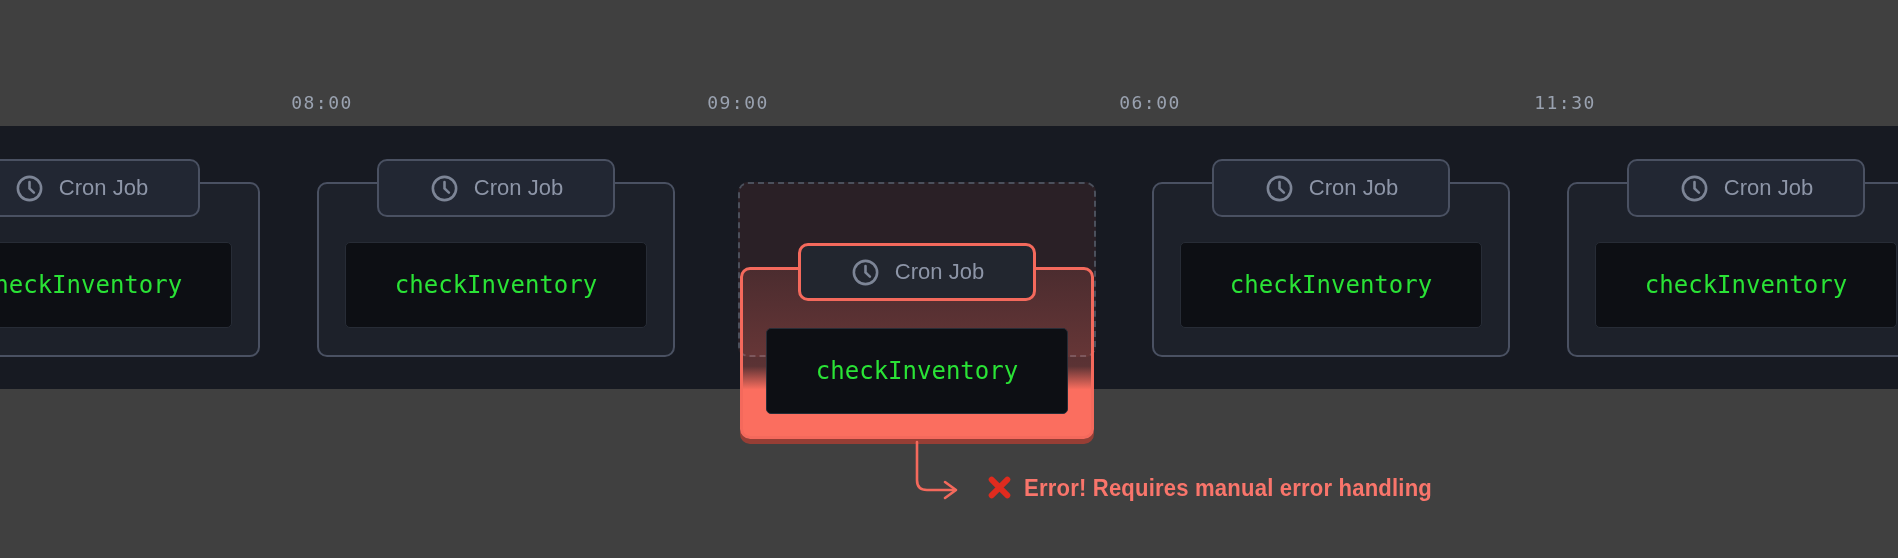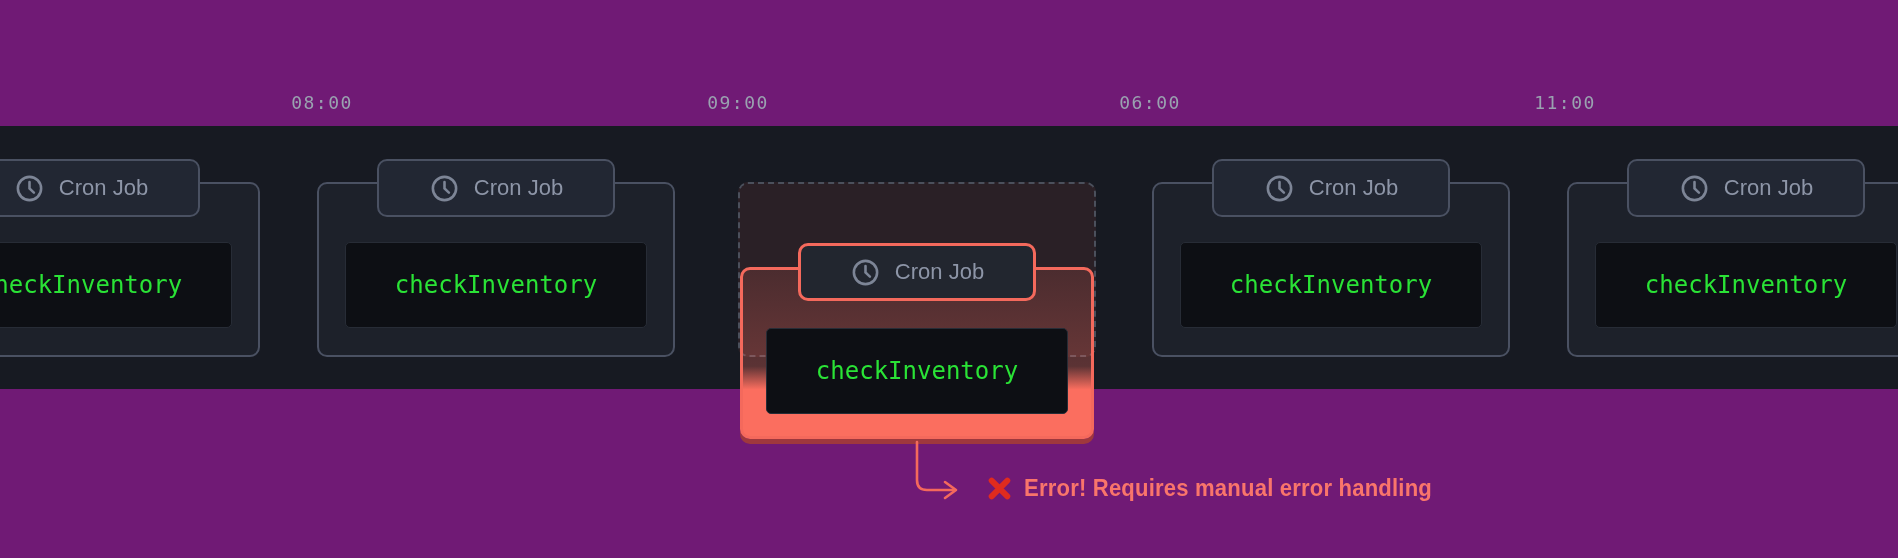--- a/index.html
+++ b/index.html
@@ -1,17 +1,17 @@
 <!DOCTYPE html>
 <html><head>
 <meta charset="utf-8">
 <style>
   html,body{margin:0;padding:0;background:#000;}
   .stage{
-    position:relative;width:1898px;height:558px;background:#701a75;
+    position:relative;width:1898px;height:558px;background:#404040;
     overflow:hidden;font-family:"Liberation Sans",sans-serif;
   }
   .band{position:absolute;left:0;top:126px;width:100%;height:263px;background:#171a22;}
   .time-label{
     position:absolute;top:92px;transform:translateX(-50%);
     font-family:"DejaVu Sans Mono",monospace;font-size:18px;
     letter-spacing:1.5px;color:#9aa2b0;white-space:nowrap;
   }
   .card{
     position:absolute;width:358px;height:175px;top:182px;box-sizing:border-box;
@@ -41,38 +41,38 @@
   }
   .error-card{
     position:absolute;left:740px;top:267px;width:354px;height:172px;box-sizing:border-box;
     border:3px solid #f4695c;border-radius:10px;
     background:linear-gradient(180deg,rgba(250,108,95,0.16) 0%,rgba(250,108,95,0.30) 58%,#fb6e5f 72%,#fb6e5f 100%);
     box-shadow:0 5px 0 rgba(167,62,52,0.85);
   }
   .error-card .tab{border:3px solid #f4695c;background:#22262f;top:-27px;}
   .arrow-layer{position:absolute;left:0;top:0;width:1898px;height:558px;pointer-events:none;}
   .error-note{
-    position:absolute;left:986px;top:474px;display:flex;align-items:center;gap:11px;
+    position:absolute;left:986px;top:474px;display:flex;gap:11px;
   }
   .error-note .msg{
     font-size:24px;font-weight:700;color:#f9756b;letter-spacing:0.2px;
     transform:scaleX(0.92);transform-origin:left center;white-space:nowrap;
   }
 </style>
 </head>
 <body>
 
 <div class="stage">
   <div class="band"></div>
 
   <div id="labels">
       <div class="time-label" style="left: 322px;">08:00</div>
       <div class="time-label" style="left: 738px; text-align: right;">09:00</div>
       <div class="time-label" style="left: 1150px;">06:00</div>
-      <div class="time-label" style="left: 1565px;">11:00</div>
+      <div class="time-label" style="left: 1565px;">11:30</div>
     </div>
 
   <div id="cards">
       <div class="card" style="left: -98px;">
         <div class="tab">
           <svg class="clock" width="31" height="31" viewBox="0 0 24 24">
             <circle cx="12" cy="12" r="9" fill="none" stroke="#7d8596" stroke-width="2"></circle>
             <path d="M12 7 L12 12 L15.4 15.2" fill="none" stroke="#7d8596" stroke-width="2" stroke-linecap="round"></path>
           </svg>
           <span>Cron Job</span>

